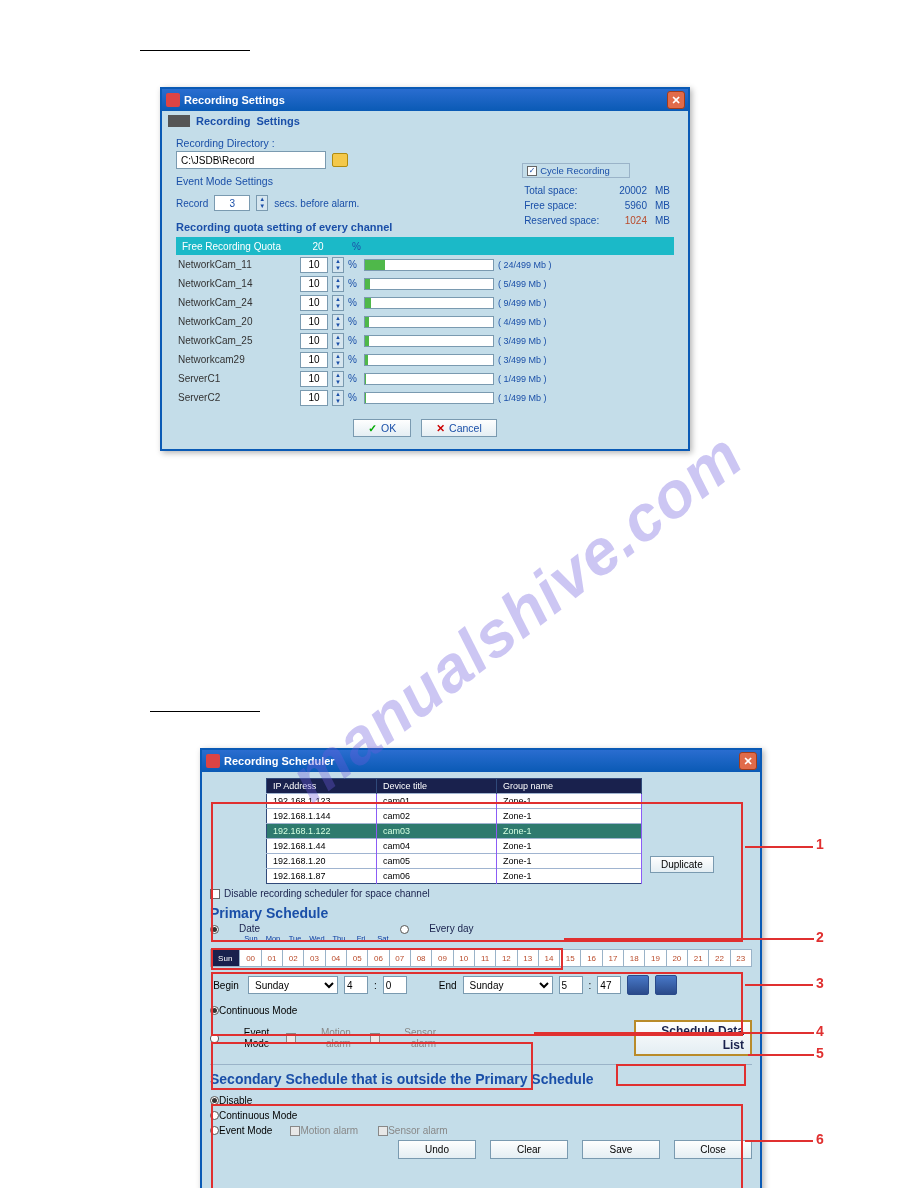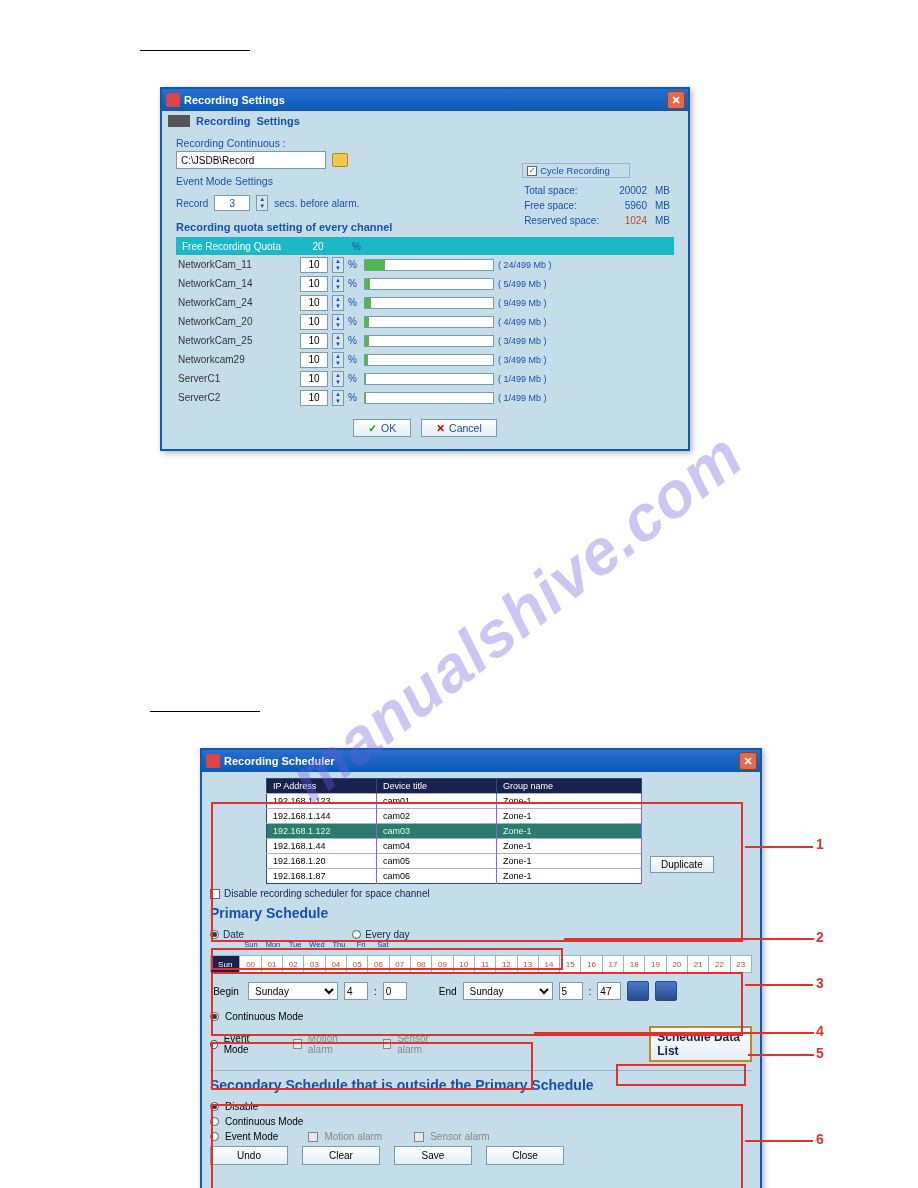--- a/index.html
+++ b/index.html
@@ -55,39 +55,39 @@
 
   .htable { width: 376px; border:1px solid #304a7a; background:#fff; font-size:9px; border-collapse:collapse; margin-left:56px; }
   .htable th { background:#19214d; color:#fff; text-align:left; padding:2px 6px; font-weight:normal; border-right:1px solid #304a7a; }
   .htable td { padding:2px 6px; border-top:1px solid #a0b4d0; border-right:1px solid #8b5cf6;}
   .htable tr.sel td { background:#2e7a6e; color:#d4ffe0; }
   .dup-btn { position:absolute; left:448px; top:84px; }
   .dup-btn .btn { padding:2px 10px; font-size:10px; }
   .disable-row { margin-top:4px; display:flex; align-items:center; gap:4px; font-size:10px; color:#19214d; }
   .disable-row .cb { width:10px; height:10px; border:1px solid #666; background:#fff; }
   .ps-title { color:#1a4fa8; font-size:14px; font-weight:bold; margin-top:6px; }
-  .radio-row { display:flex; align-items:center; gap:4px; font-size:10px; color:#19214d; margin-top:8px; }
+  .radio-row { display:flex; align-items:flex-end; gap:20px; font-size:10px; color:#19214d; margin-top:2px; }
   .radio { width:9px; height:9px; border-radius:50%; border:1px solid #555; background:#fff; display:flex; align-items:center; justify-content:center; }
   .radio.on::after{content:'';width:5px;height:5px;border-radius:50%;background:#333;}
   .hourstrip { display:flex; margin-top:6px; height:18px; }
   .hourcell { flex:1; border:1px solid #9ab3c8; border-left:none; background:#fff; font-size:8px; text-align:center; color:#b94a2a; display:flex; align-items:center; justify-content:center;}
   .hourcell:first-child{border-left:1px solid #9ab3c8;}
   .daylabels { display:flex; font-size:7.5px; color:#0a3aa0; margin-left:30px; }
   .daylabels div{width:22px;text-align:center;}
   .timerow { display:flex; align-items:center; gap:6px; margin-top:8px; font-size:10px; }
   .select { border:1px solid #7a9ab0; background:#fff; height:18px; font-size:10px; padding:0 2px; }
   .small-spin{width:24px;}
   .iconbtn { width:22px; height:20px; border:1px solid #2a4a8a; background:linear-gradient(#4878c8,#2a4a8a); border-radius:2px; }
   .mode-sec { margin-top:10px; }
-  .mode-row { display:flex; align-items:center; gap:6px; margin:4px 0; font-size:10px;}
+  .mode-row { display:flex; align-items:center; margin:4px 0; font-size:10px;text-align:right;}
   .chk { width:10px; height:10px; border:1px solid #888; background:#e8e8e8; }
   .greytxt { color:#888; }
   .sched-data-btn { border:2px solid #b98b2a; background:linear-gradient(#fefefe,#e4eef3); padding:2px 6px; font-size:12px; font-weight:bold; color:#19214d; margin-left:198px;}
   .sec-divider{border:none;border-top:1px solid #9ab3c8;margin:8px 0 4px;}
-  .btnbar { display:flex; justify-content:flex-start; gap:14px; }
+  .btnbar { display:flex; justify-content:flex-end; gap:14px; }
   .btnbar .btn2 { border:1px solid #7a9ab0; background:linear-gradient(#fefefe,#e4eef3); font-size:10px; width:78px; text-align:center; padding:3px 0;}
   .watermark { position:absolute; font-size:64px; font-weight:bold; color:rgba(109,92,220,0.35); font-style:italic; transform:rotate(-38deg); pointer-events:none; left:240px; top:580px; letter-spacing:1px; }
   .callout { position:absolute; color:#e03030; font-size:14px; font-weight:bold; }
   .co-line { position:absolute; background:#e03030; height:1.5px; }
   .section-underline { width:110px; border-top:1.5px solid #000; margin-bottom:6px; }
 </style>
 </head>
 <body>
 
 <div class="page">
@@ -98,21 +98,21 @@
       <span class="tb-icon"></span>
       <span>Recording Settings</span>
       <div class="close-btn">✕</div>
     </div>
     <div class="tabrow">
       <span class="tab-icon"></span>
       <a>Recording</a>
       <a>Settings</a>
     </div>
     <div class="body-pad" style="position:relative;">
-      <div class="lbl">Recording Continuous :</div>
+      <div class="lbl">Recording Directory :</div>
       <div class="row" style="margin-top:2px;">
         <input class="recdir-input" value="C:\JSDB\Record" style="">
         <span class="folder-icon"></span>
       </div>
       <div class="evmode">
         <div class="evtitle">Event Mode Settings</div>
         <div class="row" style="margin-top:8px;">
           <span>Record</span>
           <span class="numspin">3</span>
           <span class="quota-updown">

